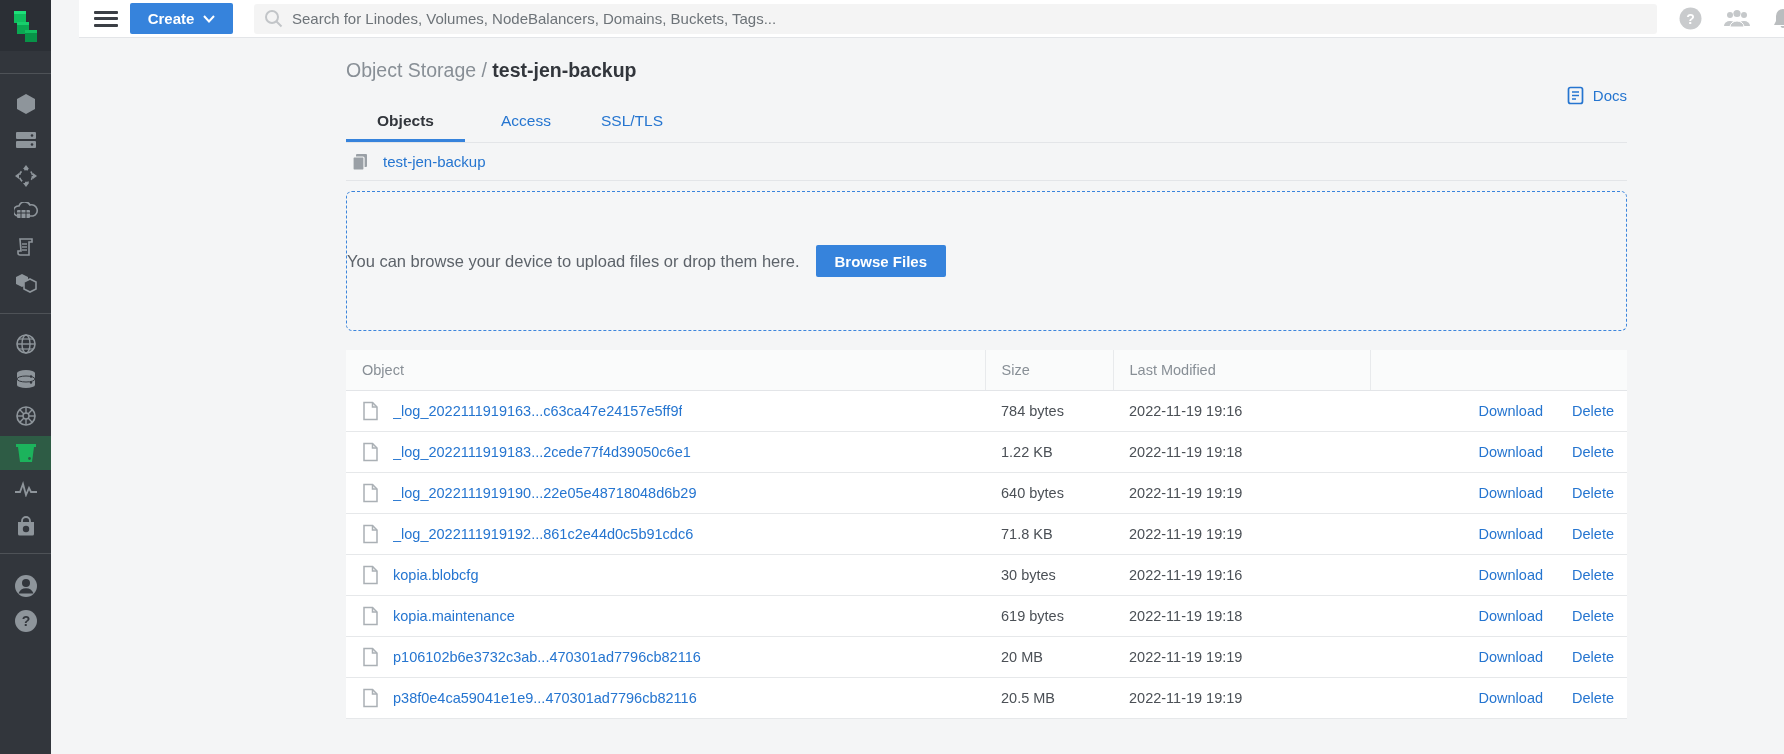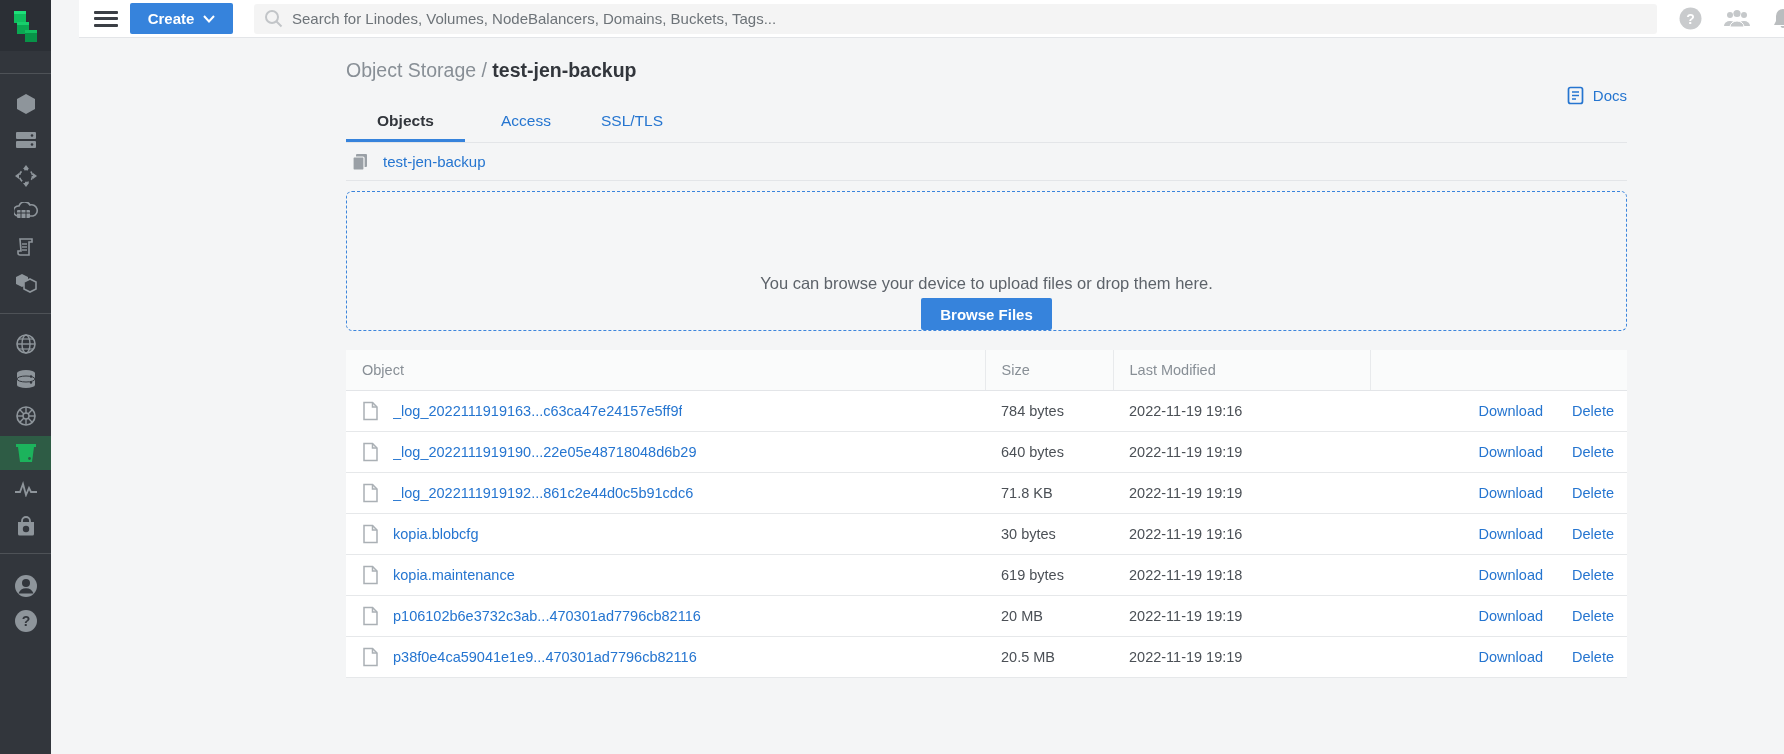--- a/index.html
+++ b/index.html
@@ -58,22 +58,22 @@
     margin-right:14px; text-align:center; min-width:82px; }
   .tab.active { color:#32363c; font-weight:700; border-bottom:3px solid #3683dc;
     padding-bottom:9px; min-width:119px; margin-right:18px; padding-left:30px; padding-right:30px; }
 
   .bucket-row { display:flex; align-items:center; height:38px; padding-left:4px;
     border-bottom:1px solid #e3e5e8; }
   .bucket-row .bucket-link { margin-left:13px; font-size:15px; color:#2575d0;
     cursor:pointer; text-decoration:none; }
 
   .dropzone { margin-top:10px; height:140px; border:1px dashed #3c85dc;
-    border-radius:6px; display:flex; flex-direction:column; align-items:center;
-    justify-content:flex-end; gap:5px; background:#f5f6f7; cursor:pointer; }
+    border-radius:6px; display:flex; flex-direction:row; align-items:center;
+    justify-content:flex-start; gap:16px; background:#f5f6f7; cursor:pointer; }
   .dropzone-msg { font-size:16.5px; color:#5d636a; }
   .browse-btn { border:none; background:#3683dc; color:#fff; font-weight:700;
     font-size:15px; font-family:inherit; border-radius:2px; height:32px;
     padding:0 19px; cursor:pointer; }
 
   table.obj-table { margin-top:19px; width:1281px; border-collapse:collapse;
     table-layout:fixed; background:#fff; }
   .obj-table col.c-name { width:639px; }
   .obj-table col.c-size { width:128px; }
   .obj-table col.c-mod  { width:257px; }
@@ -338,20 +338,37 @@
       </div>
     </td>
     <td>784 bytes</td>
     <td>2022-11-19 19:16</td>
     <td class="actions-cell">
       <a class="dl">Download</a>
       <a>Delete</a>
     </td>
   </tr>
 
+  <tr>
+    <td>
+      <div class="name-cell">
+        <svg width="17" height="20" viewBox="0 0 17 20">
+          <path d="M2 1.5 h8.5 l4.5 4.5 v12.5 h-13 z" fill="#ffffff" stroke="#aab0b5" stroke-width="1.5"></path>
+          <path d="M10.5 1.5 v4.5 h4.5" fill="none" stroke="#aab0b5" stroke-width="1.5"></path>
+                </svg>
+        <a>_log_2022111919183...2cede77f4d39050c6e1</a>
+      </div>
+    </td>
+    <td>1.22 KB</td>
+    <td>2022-11-19 19:18</td>
+    <td class="actions-cell">
+      <a class="dl">Download</a>
+      <a>Delete</a>
+    </td>
+  </tr>
 
   <tr>
     <td>
       <div class="name-cell">
         <svg width="17" height="20" viewBox="0 0 17 20">
           <path d="M2 1.5 h8.5 l4.5 4.5 v12.5 h-13 z" fill="#ffffff" stroke="#aab0b5" stroke-width="1.5"></path>
           <path d="M10.5 1.5 v4.5 h4.5" fill="none" stroke="#aab0b5" stroke-width="1.5"></path>
                 </svg>
         <a>_log_2022111919190...22e05e48718048d6b29</a>
       </div>

